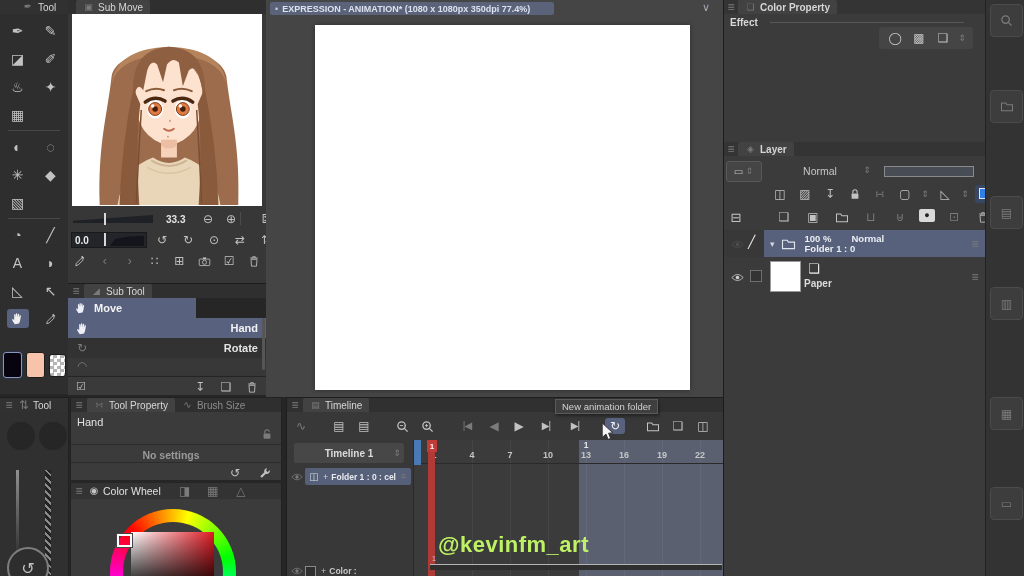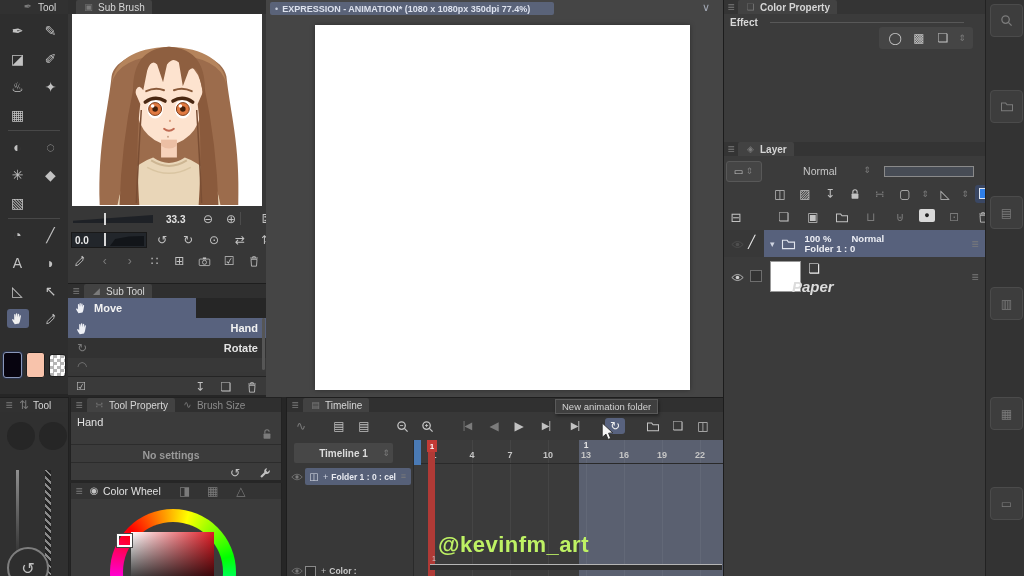--- a/index.html
+++ b/index.html
@@ -102,21 +102,21 @@
     <div class="abs" style="left:45px;top:72px;width:6px;height:107px;background:repeating-linear-gradient(45deg,#8a8a8a 0 2px,#232323 2px 5px);"></div>
     <div class="abs" style="left:7px;top:149px;width:38px;height:38px;border-radius:50%;border:2px solid #7e7e7e;background:#2e2e2e;display:flex;align-items:center;justify-content:center;color:#c0c0c0;font-size:16px;">
       <span>↺</span>
     </div>
   </div>
 
   <div class="panel" style="left:68px;top:0;width:198px;height:283px;background:#373737;">
     <div class="hdr" style="background:#2f2f2f;">
       <div class="tab" style="margin-left:8px;">
         <span class="ic dim" style="width:11px;font-size:9px;">▣</span>
-        <span>Sub Brush</span>
+        <span>Sub Move</span>
       </div>
     </div>
 
     <div class="abs" style="left:4px;top:14px;width:190px;height:192px;background:#ffffff;">
       <svg width="190" height="192" viewBox="0 0 192 192">
 
         <path d="M28,192 C26,130 36,100 40,62 C46,26 150,26 156,62 C160,100 170,130 168,192 Z" fill="#9c6c4c"></path>
         <path d="M40,70 Q44,34 98,32 Q152,34 156,70 Q150,42 98,40 Q46,42 40,70Z" fill="#b5845c"></path>
 
         <path d="M64,84 Q64,124 98,132 Q132,124 132,84 Q132,46 98,44 Q64,46 64,84 Z" fill="#fde3cf"></path>
@@ -361,21 +361,21 @@
           <svg width="14" height="11" viewBox="0 0 16 13">
             <path d="M1.5 2.5h5l1.5 2h6.5v7h-13z" fill="none" stroke="currentColor" stroke-width="1.2"></path>
           </svg>
         </span>
         <span class="ic">❏</span>
         <span class="ic">◫</span>
         <span class="ic dim">⊡</span>
       </div>
 
     <div class="abs" style="left:0;top:42px;width:127px;height:137px;border-right:1px solid #2a2a2a;box-sizing:border-box;">
-      <div style="position:absolute;left:7px;top:3px;width:99px;height:20px;background:#474747;border-radius:2px;display:flex;align-items:center;justify-content:center;">
+      <div style="position:absolute;left:7px;top:3px;width:110px;height:20px;background:#474747;border-radius:2px;display:flex;align-items:center;justify-content:center;">
         <span style="font-size:10px;font-weight:bold;color:#dcdcdc;">Timeline 1</span>
         <span class="ic dim small" style="position:absolute;right:2px;">⇕</span>
       </div>
       <div style="position:absolute;left:0;top:27px;width:127px;height:19px;display:flex;align-items:center;">
         <span class="ic dim" style="width:16px;margin-left:2px;">
             <svg width="12" height="8" viewBox="0 0 16 10">
               <path d="M1 5 Q8 -2.5 15 5 Q8 12.5 1 5 Z" fill="none" stroke="currentColor"></path>
               <circle cx="8" cy="5" r="2.2" fill="currentColor"></circle>
             </svg>
           </span>
@@ -535,21 +535,21 @@
     <div class="abs" style="left:0;top:257px;width:262px;height:37px;background:#3b3b3b;">
       <span class="ic" style="position:absolute;left:3px;top:12px;color:#cfcfcf;">
           <svg width="13" height="9" viewBox="0 0 16 10">
             <path d="M1 5 Q8 -2.5 15 5 Q8 12.5 1 5 Z" fill="none" stroke="currentColor"></path>
             <circle cx="8" cy="5" r="2.2" fill="currentColor"></circle>
           </svg>
         </span>
       <span style="position:absolute;left:26px;top:13px;width:10px;height:10px;border:1px solid #6e6e6e;background:#333;"></span>
       <div style="position:absolute;left:46px;top:4px;width:29px;height:29px;background:#ffffff;border:1px solid #999;"></div>
       <span style="position:absolute;left:84px;top:4px;font-size:13px;color:#e8e8e8;">❏</span>
-      <span style="position:absolute;left:68px;top:21px;font-size:15px;font-weight:bold;color:#dcdcdc;font-style:italic;">Paper</span>
+      <span style="position:absolute;left:80px;top:21px;font-size:10px;font-weight:bold;color:#dcdcdc;">Paper</span>
       <span class="ic dim" style="position:absolute;right:6px;top:12px;width:10px;">≡</span>
     </div>
   </div>
 
   <div class="panel" style="left:985px;top:0;width:39px;height:576px;background:#333333;border-left:1px solid #222;box-sizing:border-box;">
     <div class="abs" style="left:4px;top:4px;width:31px;height:31px;background:#3d3d3d;border:1px solid #4b4b4b;border-radius:4px;display:flex;align-items:center;justify-content:center;">
         <span class="ic dim">
           <svg width="13" height="13" viewBox="0 0 14 14">
             <circle cx="6" cy="6" r="4" fill="none" stroke="currentColor" stroke-width="1.4"></circle>
             <line x1="9" y1="9" x2="12.5" y2="12.5" stroke="currentColor" stroke-width="1.4"></line>

